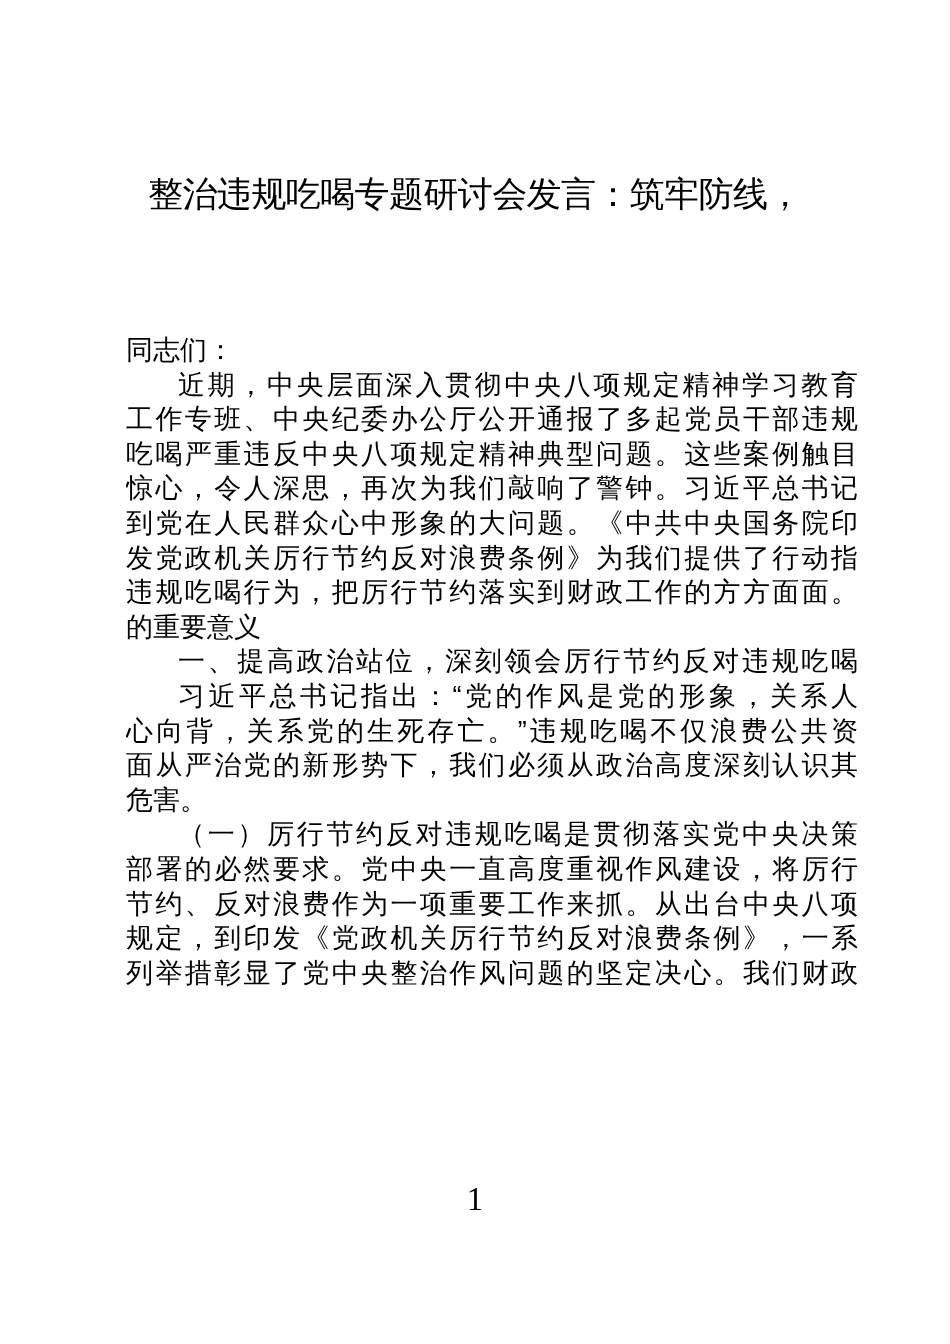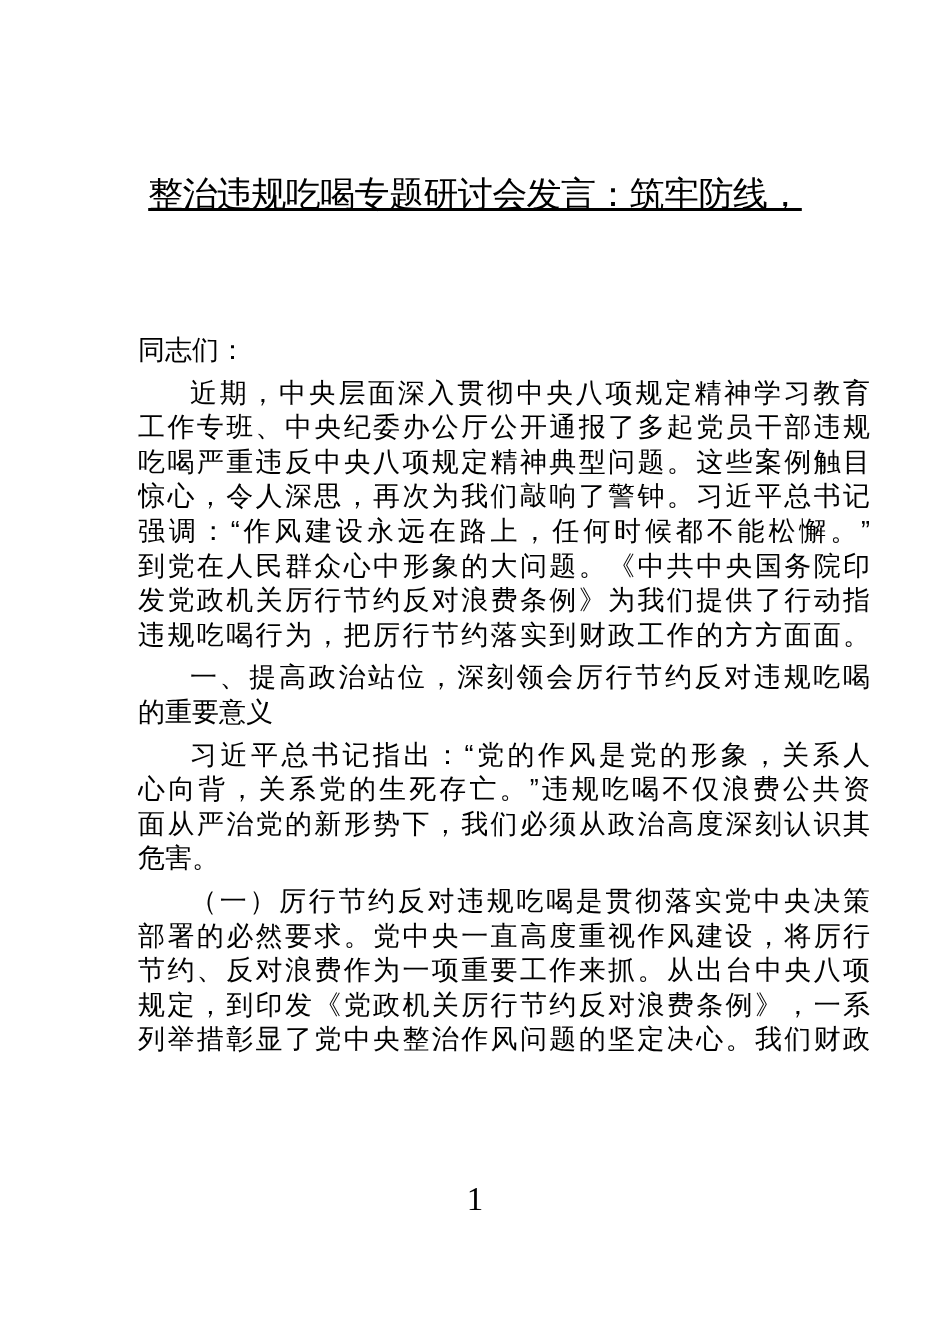--- a/index.html
+++ b/index.html
@@ -20,43 +20,41 @@
     position: absolute;
     top: 160px;
     left: 0;
     width: 950px;
     text-align: center;
     font-size: 35px;
     line-height: 67px;
     letter-spacing: -0.6px;
     font-weight: 400;
     color: #000000;
-    text-decoration: underline;
   }
   .doc-body {
     position: absolute;
     top: 333px;
-    left: 138px;
+    left: 126px;
     width: 732px;
     font-size: 27px;
     line-height: 34.6px;
     color: #000000;
   }
   .line {
     height: 34.6px;
     overflow: hidden;
   }
   .line.j {
     text-align: justify;
     text-align-last: justify;
     text-justify: inter-character;
   }
   .line.ind {
     padding-left: 52px;
-    margin-top: 8px;
   }
   .doc-footer {
     position: absolute;
     top: 1181px;
     left: 0;
     width: 950px;
     text-align: center;
     font-family: "Liberation Serif", serif;
     font-size: 33px;
     line-height: 36px;
@@ -71,26 +69,25 @@
   <div class="doc-title">
     <div class="title-line">整治违规吃喝专题研讨会发言：筑牢防线，</div>
   </div>
 
   <div class="doc-body" id="doc-body">
       <div class="line">同志们：</div>
       <div class="line j ind">近期，中央层面深入贯彻中央八项规定精神学习教育</div>
       <div class="line j">工作专班、中央纪委办公厅公开通报了多起党员干部违规</div>
       <div class="line j">吃喝严重违反中央八项规定精神典型问题。这些案例触目</div>
       <div class="line j">惊心，令人深思，再次为我们敲响了警钟。习近平总书记</div>
-      <div class="line j">强调：“作风建设永远在路上，任何时候都不能松懈。”</div>
       <div class="line j">到党在人民群众心中形象的大问题。《中共中央国务院印</div>
       <div class="line j">发党政机关厉行节约反对浪费条例》为我们提供了行动指</div>
       <div class="line j">违规吃喝行为，把厉行节约落实到财政工作的方方面面。</div>
+      <div class="line">的重要意义</div>
       <div class="line j ind">一、提高政治站位，深刻领会厉行节约反对违规吃喝</div>
-      <div class="line">的重要意义</div>
       <div class="line j ind">习近平总书记指出：“党的作风是党的形象，关系人</div>
       <div class="line j">心向背，关系党的生死存亡。”违规吃喝不仅浪费公共资</div>
       <div class="line j">面从严治党的新形势下，我们必须从政治高度深刻认识其</div>
       <div class="line">危害。</div>
       <div class="line j ind">（一）厉行节约反对违规吃喝是贯彻落实党中央决策</div>
       <div class="line j">部署的必然要求。党中央一直高度重视作风建设，将厉行</div>
       <div class="line j">节约、反对浪费作为一项重要工作来抓。从出台中央八项</div>
       <div class="line j">规定，到印发《党政机关厉行节约反对浪费条例》，一系</div>
       <div class="line j">列举措彰显了党中央整治作风问题的坚定决心。我们财政</div>
     </div>

